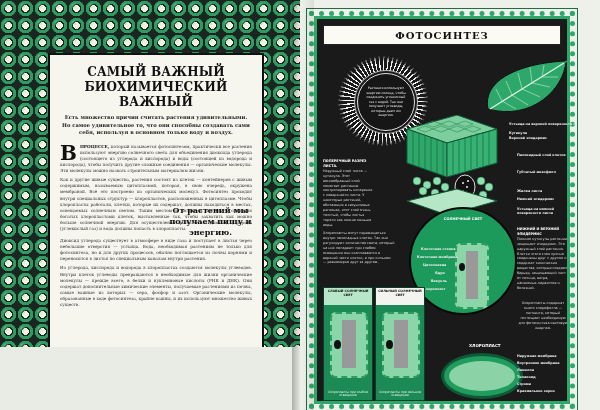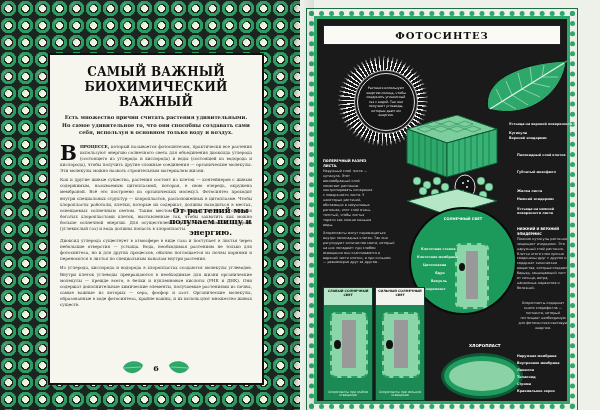--- a/index.html
+++ b/index.html
@@ -1,20 +1,20 @@
 <!DOCTYPE html>
 <html><head>
 <meta charset="utf-8">
 <style>
   html,body{margin:0;padding:0;}
   body{width:600px;height:410px;overflow:hidden;background:#e8ece4;position:relative;font-family:"DejaVu Serif",serif;}
   .spread{position:absolute;left:0;top:0;width:600px;height:410px;}
 
   
-  .left-page{position:absolute;left:0;top:0;width:300px;height:410px;background:#1c2a22;overflow:hidden;}
+  .left-page{position:absolute;left:0;top:0;width:300px;height:347px;background:#1c2a22;overflow:hidden;}
   .pattern{position:absolute;inset:0;
     background-color:#1b2620;
     background-image:
       radial-gradient(circle at 50% 50%, #f3f1e6 0 3.2px, transparent 3.6px),
       radial-gradient(circle at 50% 50%, transparent 0 4.5px, #2f9a62 4.8px 7.6px, transparent 8px),
       radial-gradient(circle at 0 0, #6a7a70 0 1.4px, transparent 1.8px);
     background-size:17px 17px,17px 17px,17px 17px;
     background-position:0 0,0 0,8.5px 8.5px;}
   .pattern::after{content:"";position:absolute;inset:0;
     background-image:radial-gradient(circle at 35% 35%, rgba(140,230,170,.35) 0 2px, transparent 3px);

